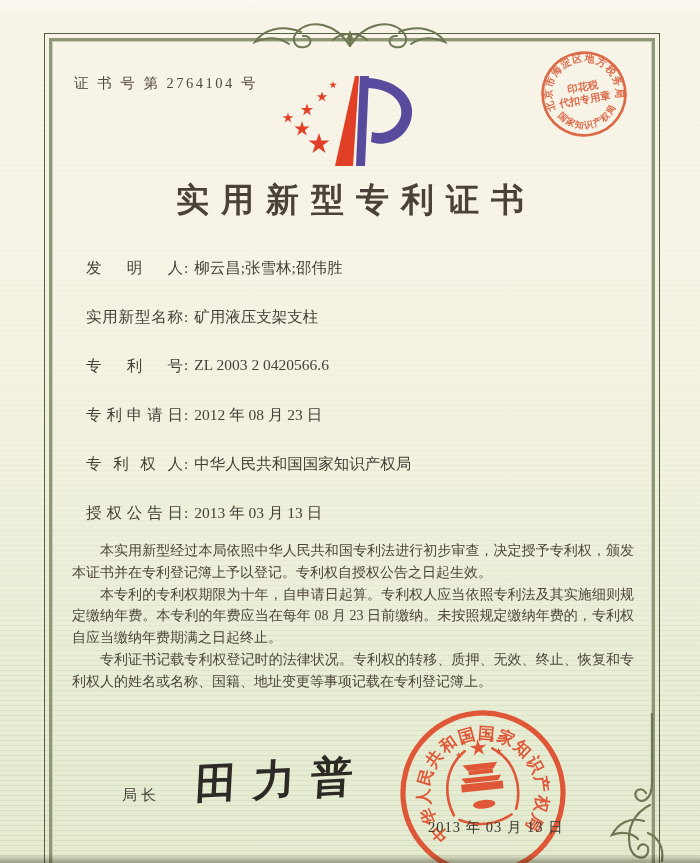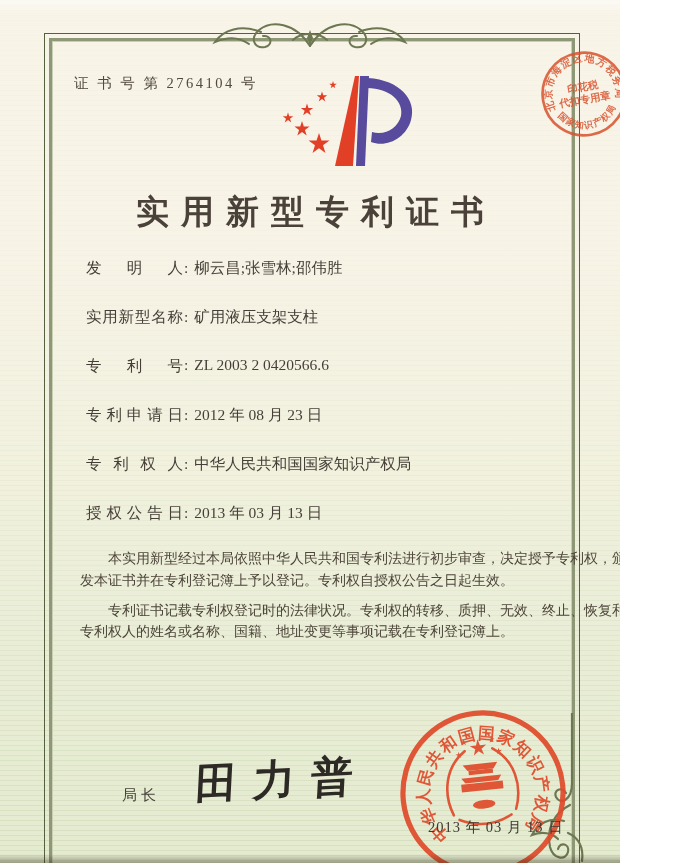--- a/index.html
+++ b/index.html
@@ -1,40 +1,40 @@
 <!DOCTYPE html>
 <html><head>
 <meta charset="utf-8">
 <style>
   html,body{margin:0;padding:0;}
   body{background:#ffffff;font-family:"Liberation Serif","DejaVu Serif",serif;}
-  .stage{position:relative;width:620px;height:863px;overflow:hidden;background:#fbfaf5;}
+  .stage{position:relative;width:700px;height:863px;overflow:hidden;background:#fbfaf5;}
   .paper{position:absolute;inset:0;overflow:hidden;
     background:linear-gradient(180deg,#f8f4e8 0%,#f7f3e6 30%,#f1f1de 55%,#e9edd6 75%,#e4ebcf 100%);}
   .guilloche{position:absolute;inset:0;pointer-events:none;
     background:repeating-linear-gradient(180deg,rgba(122,150,88,0.13) 0 1px,rgba(122,150,88,0) 1px 5px);
     -webkit-mask-image:linear-gradient(180deg,rgba(0,0,0,.12) 0%,rgba(0,0,0,.18) 40%,rgba(0,0,0,.55) 70%,#000 100%);
     mask-image:linear-gradient(180deg,rgba(0,0,0,.12) 0%,rgba(0,0,0,.18) 40%,rgba(0,0,0,.55) 70%,#000 100%);}
   .frame-outer{position:absolute;left:44px;right:40px;top:33px;bottom:-26px;border:1.5px solid #55603e;}
   .frame-inner{position:absolute;left:49px;right:45px;top:38px;bottom:-26px;border:3px solid #8e9877;
     box-shadow:inset 0 0 0 1px #c9cfb4;}
   .ornament-top{position:absolute;top:16px;left:50%;transform:translateX(-50%);}
   .ornament-br{position:absolute;right:30px;bottom:0;}
   .cert-no{position:absolute;left:74px;top:74px;font-size:14.5px;letter-spacing:2.5px;color:#52493f;}
   .tax-stamp{position:absolute;left:530px;top:40px;opacity:.85;transform:rotate(-10deg);}
   .logo{position:absolute;left:275px;top:66px;}
-  .title{position:absolute;left:0;right:0;top:174px;margin:16px;text-align:center;
+  .title{position:absolute;left:0;right:0;top:174px;margin:4px;text-align:center;
     font-size:33px;font-weight:bold;color:#4a423a;letter-spacing:12px;text-indent:12px;}
   .fields{position:absolute;left:86px;top:258px;width:540px;}
   .field{height:49px;font-size:15.5px;color:#453f37;white-space:nowrap;}
   .flabel{display:inline-block;width:97px;text-align:justify;text-align-last:justify;vertical-align:top;}
   .fcolon{display:inline-block;margin:0 6px 0 1px;}
   .bodytext{position:absolute;left:72px;top:540px;width:562px;font-size:14px;line-height:21.8px;
     color:#4d453a;text-align:justify;}
-  .bodytext p{margin:8px;text-indent:2em;}
+  .bodytext p{margin:0;text-indent:2em;}
   .director{position:absolute;left:122px;top:786px;font-size:15px;letter-spacing:4px;color:#453f37;}
   .signature{position:absolute;left:195px;top:752px;font-size:42px;color:#2d2a26;font-weight:bold;
     letter-spacing:16px;transform:rotate(-3deg) skewX(-6deg);font-family:"DejaVu Serif",serif;}
   .seal{position:absolute;left:396px;top:706px;opacity:.92;transform:rotate(-6deg);}
   .grant-date{position:absolute;left:428px;top:818px;font-size:14.5px;letter-spacing:1px;
     color:#3c3832;z-index:5;}
   .photo-shadow{position:absolute;left:0;right:0;bottom:0;height:9px;z-index:6;
     background:linear-gradient(to top,rgba(45,40,22,.4),rgba(45,40,22,0));}
   .paper-top-light{position:absolute;left:0;right:0;top:0;height:14px;
     background:linear-gradient(to bottom,rgba(255,255,255,.55),rgba(255,255,255,0));}
@@ -125,20 +125,21 @@
       <div class="field">
         <span class="flabel">专利权人</span><span class="fcolon">:</span><span class="fvalue">中华人民共和国国家知识产权局</span>
       </div>
       <div class="field">
         <span class="flabel">授权公告日</span><span class="fcolon">:</span><span class="fvalue">2013 年 03 月 13 日</span>
       </div>
     </div>
 
     <div class="bodytext">
       <p>本实用新型经过本局依照中华人民共和国专利法进行初步审查，决定授予专利权，颁发本证书并在专利登记簿上予以登记。专利权自授权公告之日起生效。</p>
+      <p>本专利的专利权期限为十年，自申请日起算。专利权人应当依照专利法及其实施细则规定缴纳年费。本专利的年费应当在每年 08 月 23 日前缴纳。未按照规定缴纳年费的，专利权自应当缴纳年费期满之日起终止。</p>
       <p>专利证书记载专利权登记时的法律状况。专利权的转移、质押、无效、终止、恢复和专利权人的姓名或名称、国籍、地址变更等事项记载在专利登记簿上。</p>
     </div>
 
     <div class="director">局长</div>
     <div class="signature">田力普</div>
 
     <svg class="seal" width="174" height="174" viewBox="0 0 200 200">
       <defs>
         <path id="sealRing" d="M 56.6,144.2 A 62,62 0 1 1 143.4,144.2" fill="none"></path>
       </defs>

